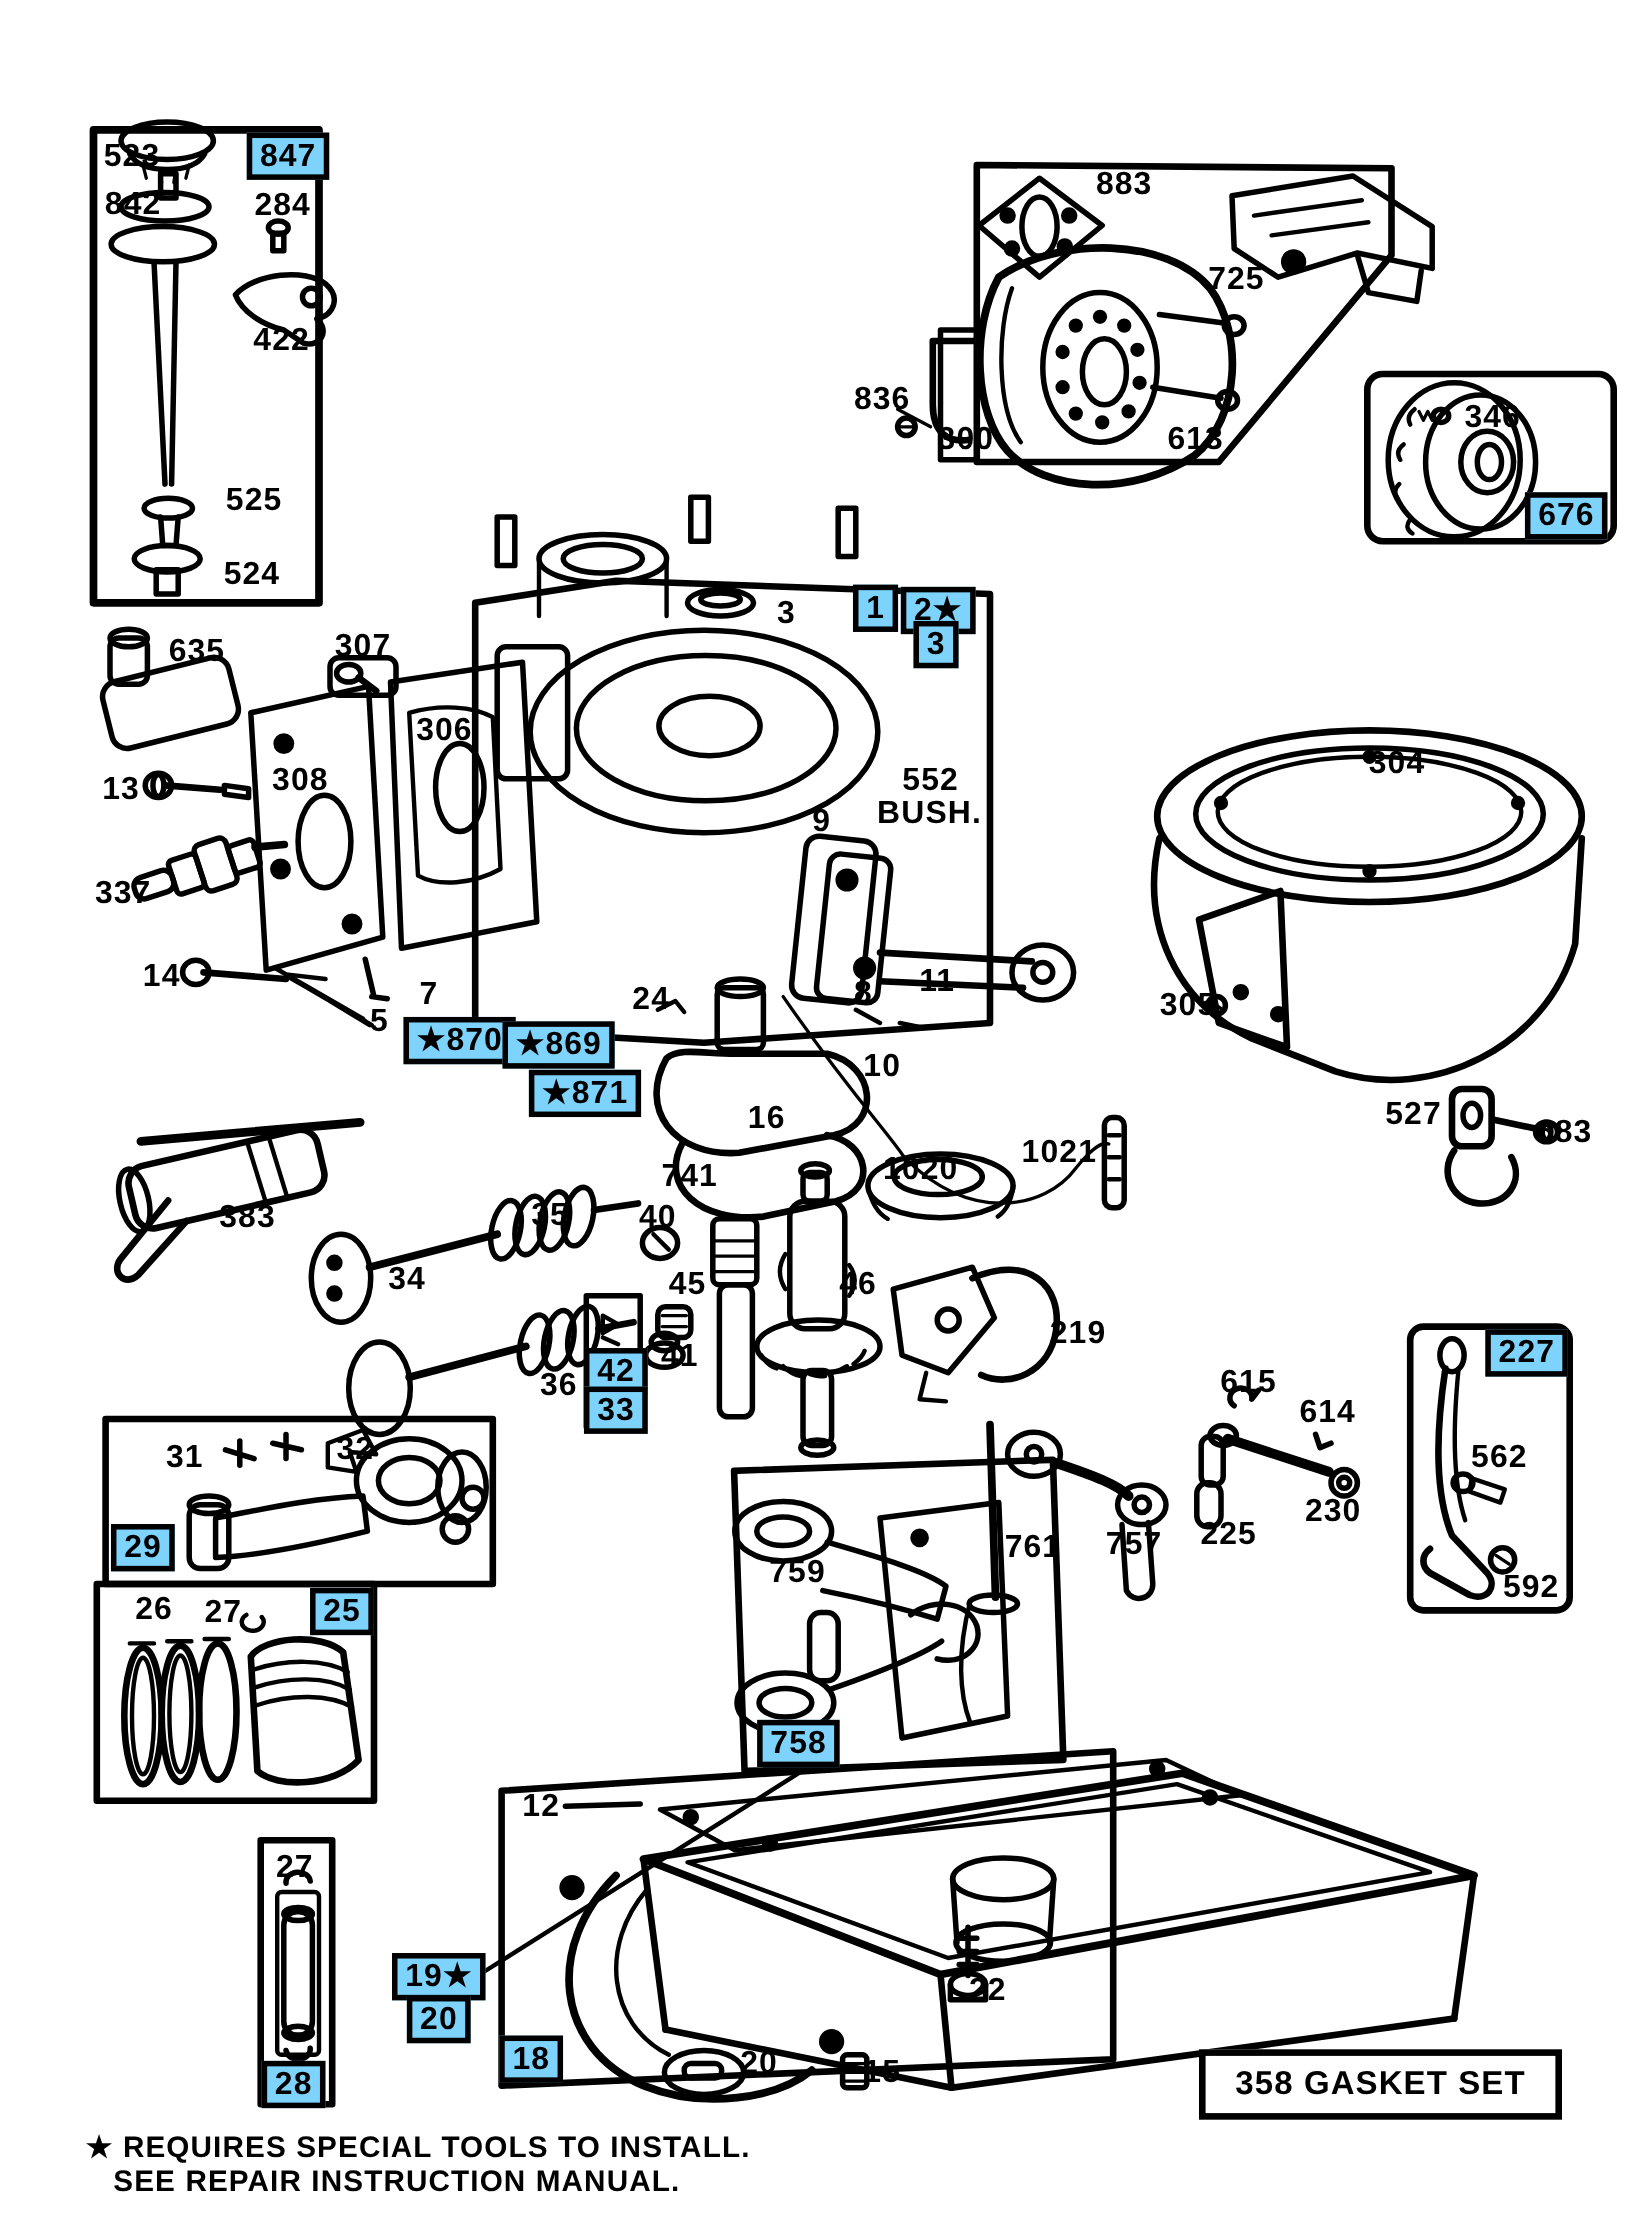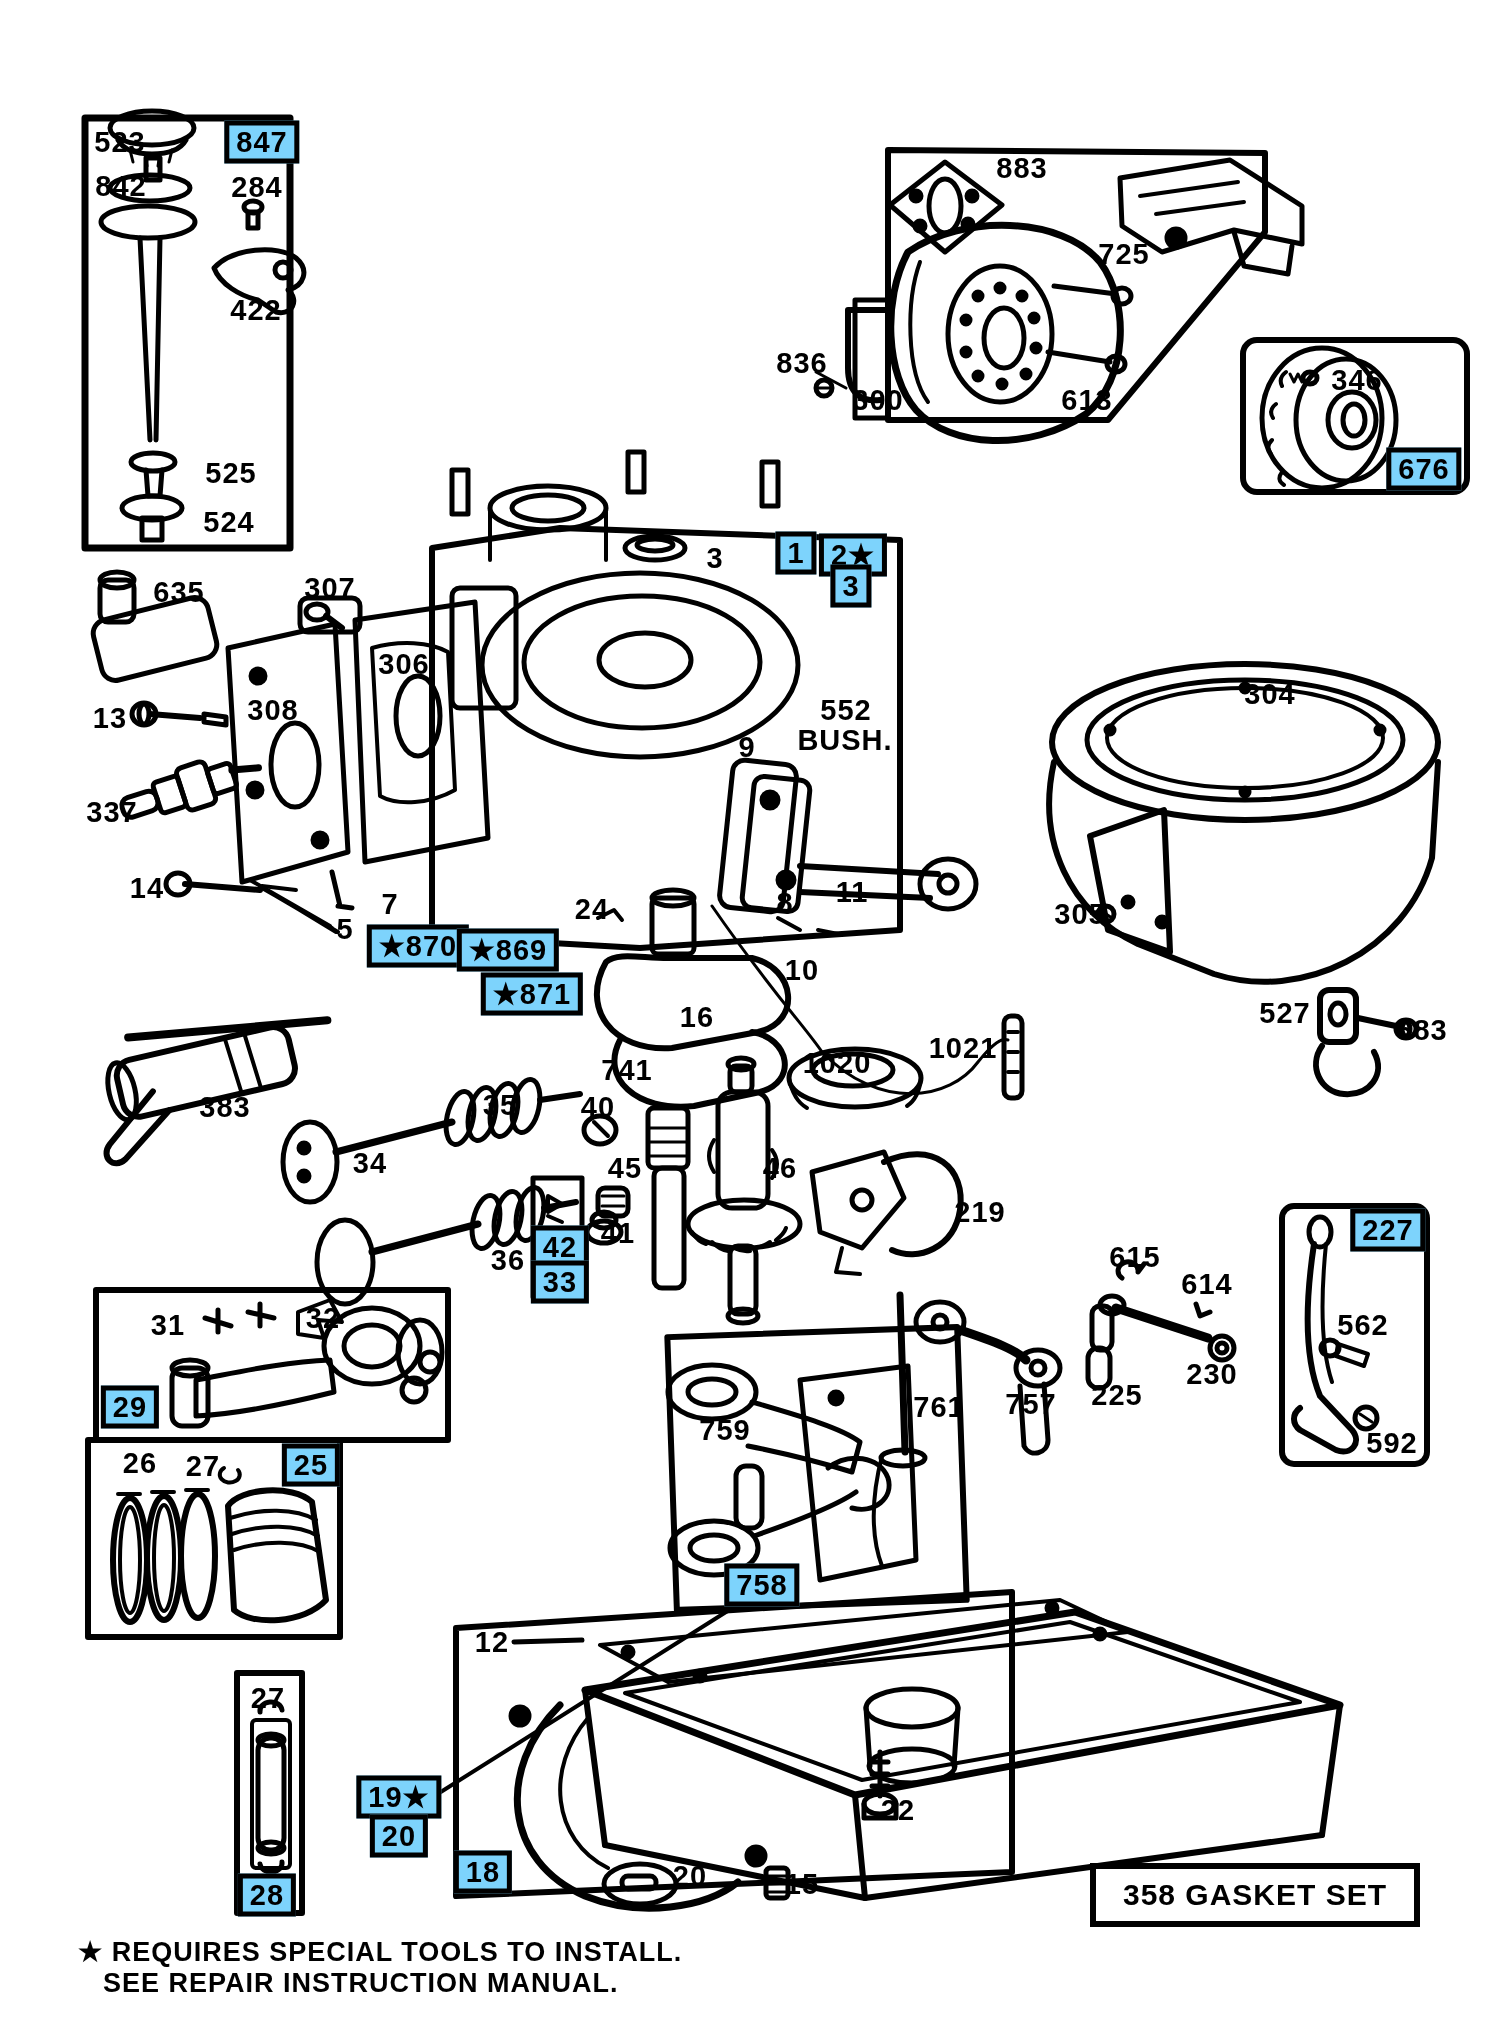--- a/index.html
+++ b/index.html
@@ -366,21 +366,21 @@
       </g>
     </g>
   </svg>
 
   <div>
       <span class="callout plain" style="left: 120px; top: 142px;">523</span>
       <span class="callout boxed" style="left: 262px; top: 142px;">847</span>
       <span class="callout plain" style="left: 121px; top: 186px;">842</span>
       <span class="callout plain" style="left: 257px; top: 187px;">284</span>
       <span class="callout plain" style="left: 256px; top: 310px;">422</span>
-      <span class="callout plain" style="left: 231px; top: 473px;">525</span>
+      <span class="callout plain" style="left: 231px; top: 455px;">525</span>
       <span class="callout plain" style="left: 229px; top: 522px;">524</span>
       <span class="callout plain" style="left: 159px; top: 592px; padding-left: 40px;">635</span>
       <span class="callout plain" style="left: 330px; top: 588px;">307</span>
       <span class="callout plain" style="left: 404px; top: 664px;">306</span>
       <span class="callout plain" style="left: 273px; top: 710px;">308</span>
       <span class="callout plain" style="left: 110px; top: 718px;">13</span>
       <span class="callout plain" style="left: 112px; top: 812px;">337</span>
       <span class="callout plain" style="left: 147px; top: 888px;">14</span>
       <span class="callout plain" style="left: 345px; top: 929px;">5</span>
       <span class="callout plain" style="left: 390px; top: 904px;">7</span>
@@ -433,21 +433,21 @@
       <span class="callout plain" style="left: 1135px; top: 1257px;">615</span>
       <span class="callout plain" style="left: 1207px; top: 1284px;">614</span>
       <span class="callout plain" style="left: 1117px; top: 1395px;">225</span>
       <span class="callout plain" style="left: 1212px; top: 1374px;">230</span>
       <span class="callout boxed" style="left: 1388px; top: 1230px;">227</span>
       <span class="callout plain" style="left: 1363px; top: 1325px;">562</span>
       <span class="callout plain" style="left: 1392px; top: 1443px;">592</span>
       <span class="callout plain" style="left: 725px; top: 1430px;">759</span>
       <span class="callout plain" style="left: 939px; top: 1407px;">761</span>
       <span class="callout plain" style="left: 1031px; top: 1404px;">757</span>
-      <span class="callout boxed" style="left: 726px; top: 1585px; margin-left: 36px;">758</span>
+      <span class="callout boxed" style="left: 726px; top: 1585px;">758</span>
       <span class="callout plain" style="left: 492px; top: 1642px;">12</span>
       <span class="callout boxed" style="left: 399px; top: 1797px;">19★</span>
       <span class="callout boxed" style="left: 399px; top: 1836px;">20</span>
       <span class="callout boxed" style="left: 483px; top: 1872px;">18</span>
       <span class="callout plain" style="left: 690px; top: 1876px;">20</span>
       <span class="callout plain" style="left: 802px; top: 1884px;">15</span>
       <span class="callout plain" style="left: 898px; top: 1810px;">22</span>
       <span class="callout plain" style="left: 268px; top: 1698px;">27</span>
       <span class="callout boxed" style="left: 267px; top: 1895px;">28</span>
     </div>

